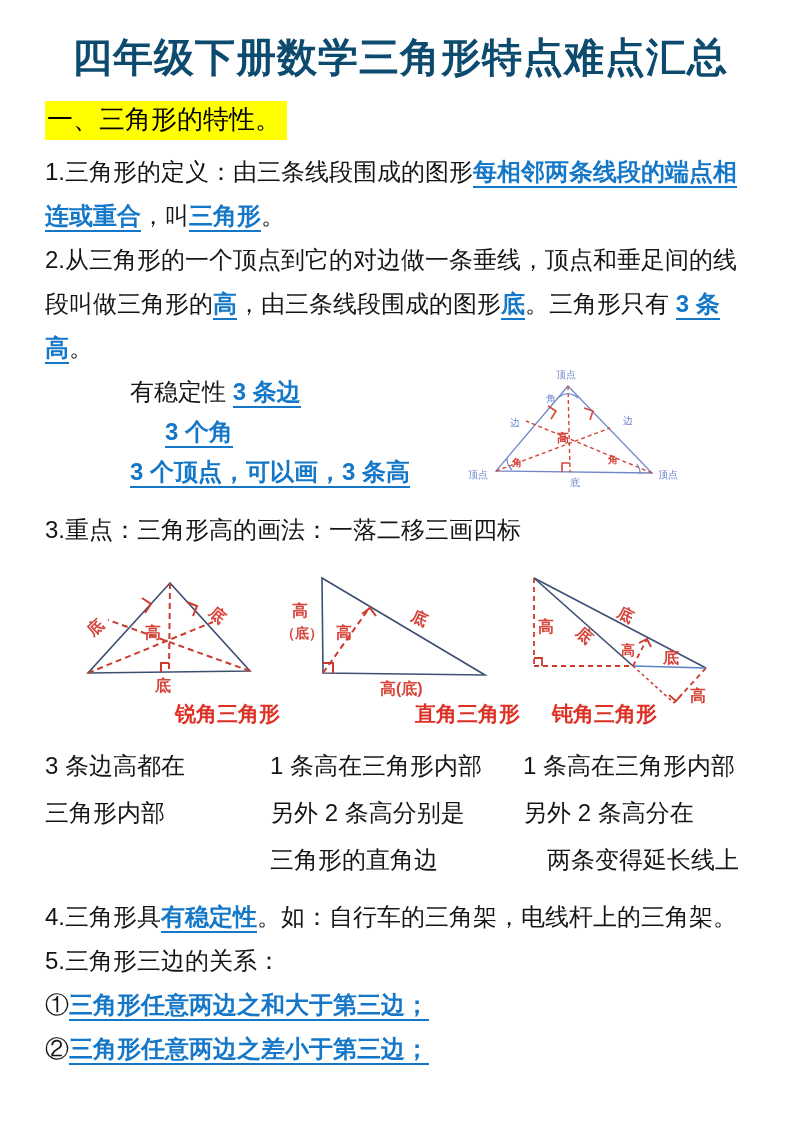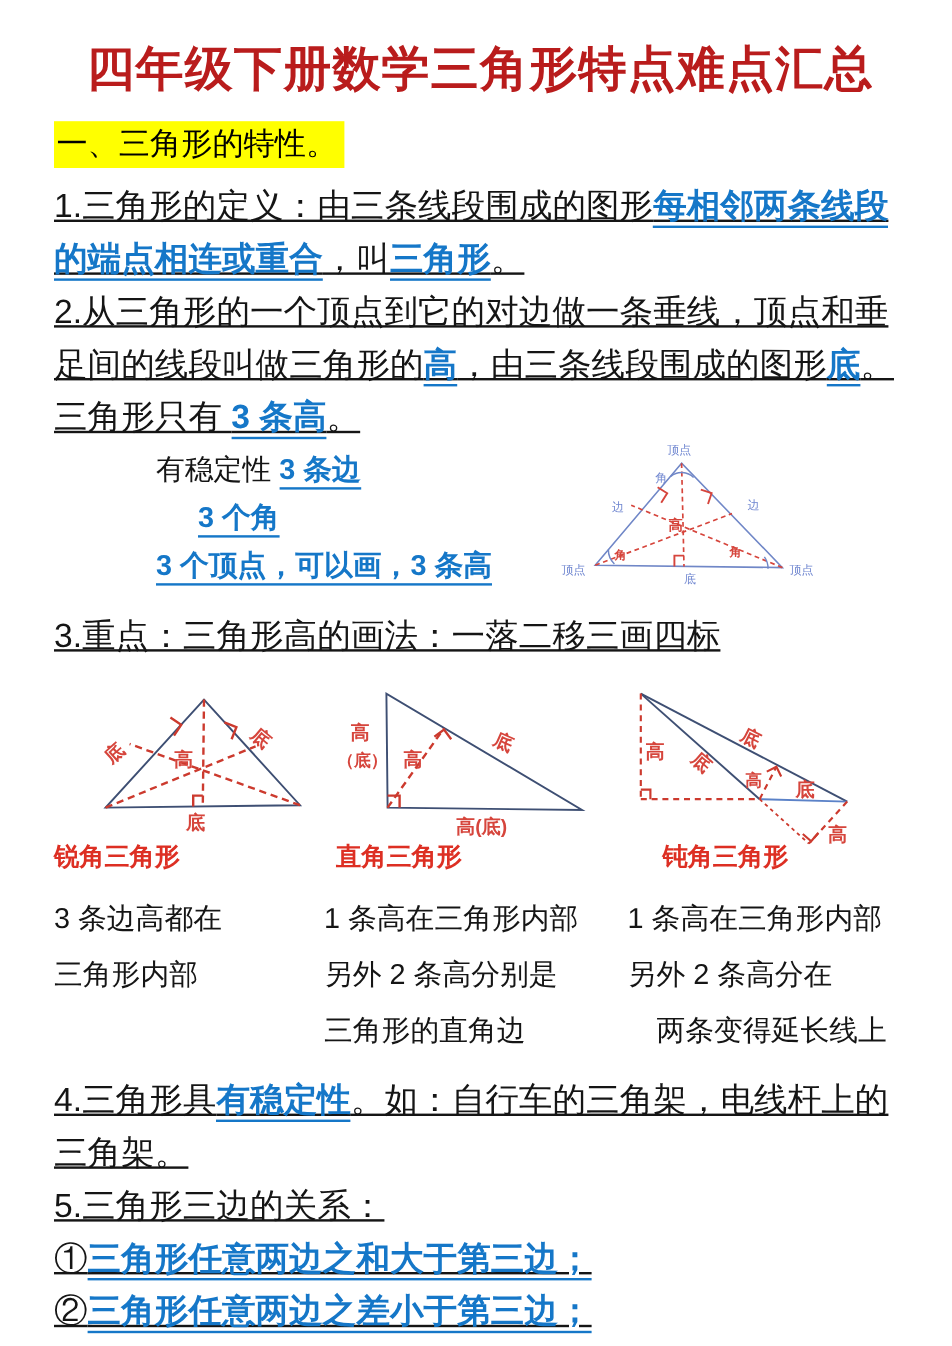--- a/index.html
+++ b/index.html
@@ -5,49 +5,49 @@
   * { margin:0; padding:0; box-sizing:border-box; }
   html,body { background:#ffffff; }
   body {
     width:793px; height:1122px; overflow:hidden;
     font-family:"Liberation Sans", sans-serif;
     color:#151515;
   }
   .doc { padding:30px 38px 0 45px; }
 
   .title {
-    text-align:center; font-size:40px; font-weight:900; color:#b91c1c;
+    text-align:center; font-size:40px; font-weight:900; color:#0c4a6e;
     letter-spacing:1px; margin-bottom:16px;
   }
   .sec-head-wrap { margin:4px 0 10px 0; }
   .sec-head {
     display:inline-block; background:#ffff00; color:#000;
     font-size:26px; font-weight:400; padding:1px 6px 3px 2px;
   }
 
-  .para { font-size:28px; line-height:44px; color:#151515;text-decoration:underline; }
+  .para { font-size:24px; line-height:44px; color:#151515; }
   .blue  { color:#1577c8; font-weight:700; }
   .u     { border-bottom:2px solid currentColor; padding-bottom:1px; }
 
   .facts-row { position:relative; min-height:130px; margin-top:2px; }
   .facts .f-line { font-size:24px; line-height:40px; }
   .f1 { margin-left:85px; }
   .f2 { margin-left:120px; }
   .f3 { margin-left:85px; }
   .top-diagram { position:absolute; left:415px; top:-6px; }
 
   .p3 { margin-top:6px; }
 
   .diagrams-row {
     display:flex; justify-content:space-between; align-items:flex-start;
     margin-top:18px;
   }
   .figure { display:flex; flex-direction:column; }
   .caption {
-    color:#dd2f23; font-weight:800; font-size:21px; text-align:left;
+    color:#dd2f23; font-weight:800; font-size:21px; text-align:right;
     margin-top:2px;
   }
   .caption-obtuse { text-align:left; padding-left:32px; margin-top:-8px; }
 
   .notes-row { display:flex; margin-top:14px; }
   .notes-col { font-size:24px; line-height:47px; }
   .col1 { width:225px; }
   .col2 { width:253px; }
   .col3 { flex:1; }
 

